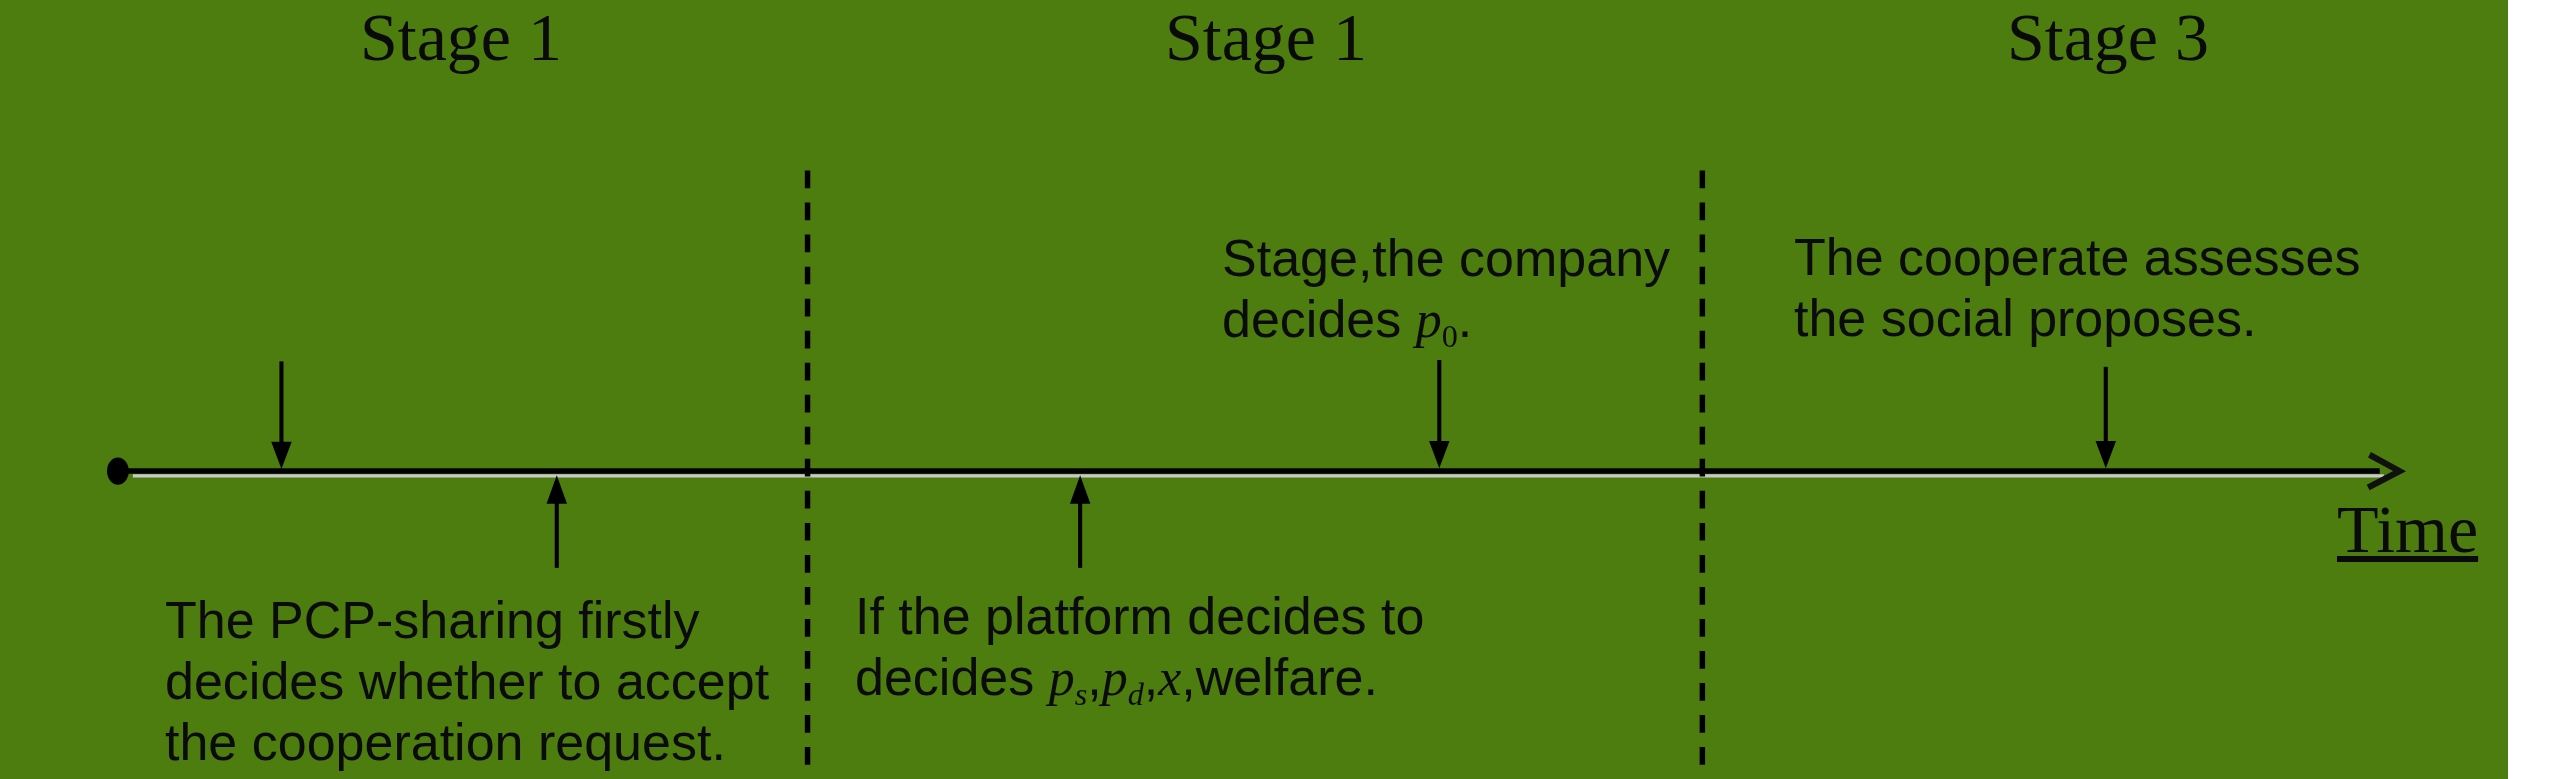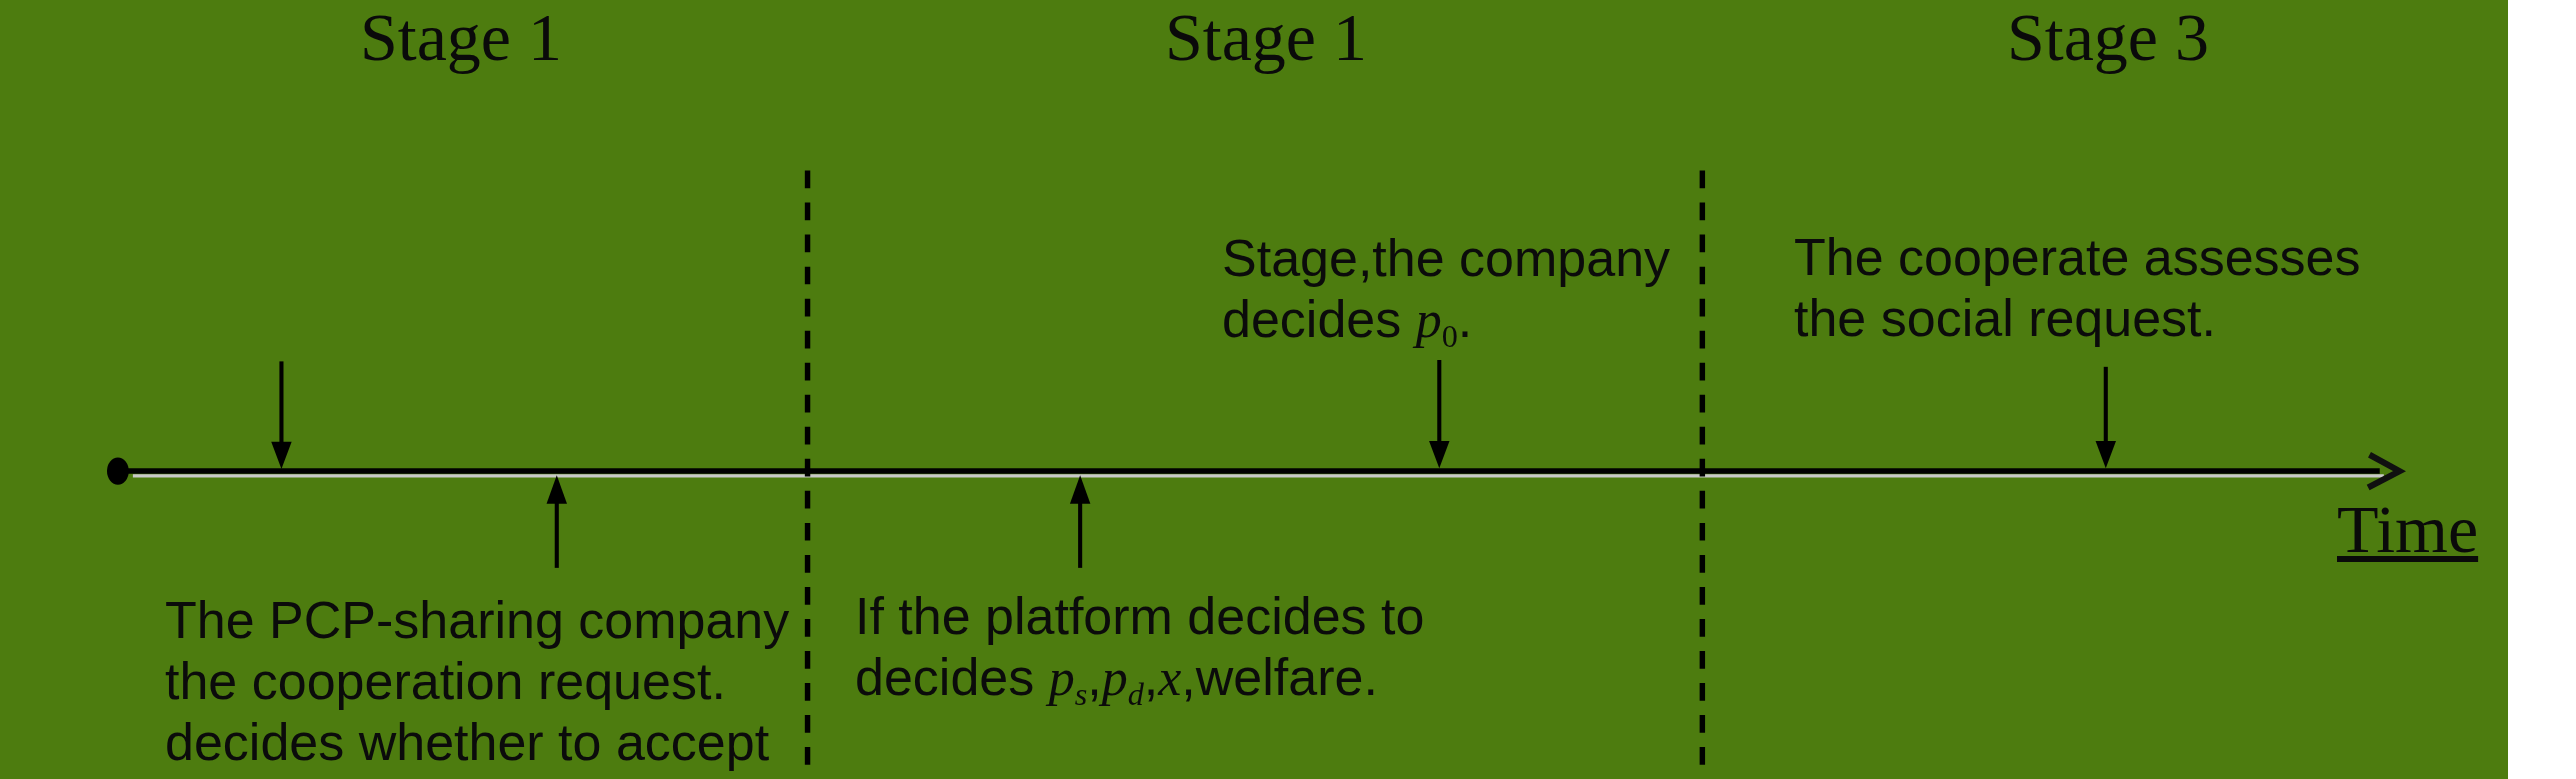--- a/index.html
+++ b/index.html
@@ -104,27 +104,27 @@
   <div class="stage-title" style="left:2108px">Stage 3</div>
 
 
   <div class="note" style="left:1222px; top:228px">
     <div>Stage,the company</div>
     <div><span>decides </span><span class="math">p</span><span class="msub upright">0</span><span>.</span></div>
   </div>
 
   <div class="note" style="left:1794px; top:227px">
     <div>The cooperate assesses</div>
-    <div>the social request.</div>
+    <div>the social proposes.</div>
   </div>
 
   <div class="note" style="left:165px; top:590px">
-    <div>The PCP-sharing company</div>
+    <div>The PCP-sharing firstly</div>
+    <div>decides whether to accept</div>
     <div>the cooperation request.</div>
-    <div>decides whether to accept</div>
   </div>
 
   <div class="note" style="left:855px; top:586px">
     <div>If the platform decides to</div>
     <div><span>decides </span><span class="math">p</span><span class="msub">s</span><span>,</span><span class="math">p</span><span class="msub">d</span><span>,</span><span class="math">x</span><span>,welfare.</span></div>
   </div>
 
   <div class="time-label" style="left:2337px; top:492px">Time</div>
 
 </div>

